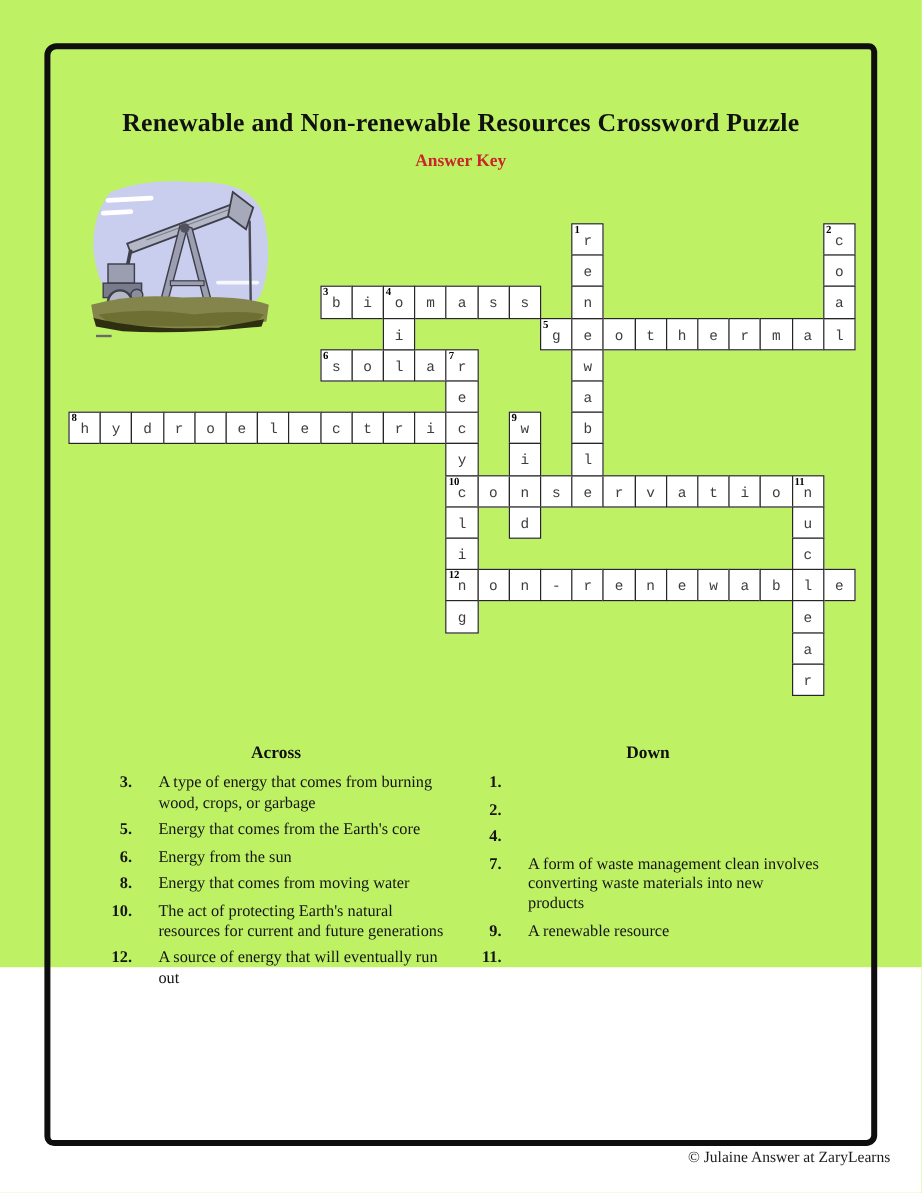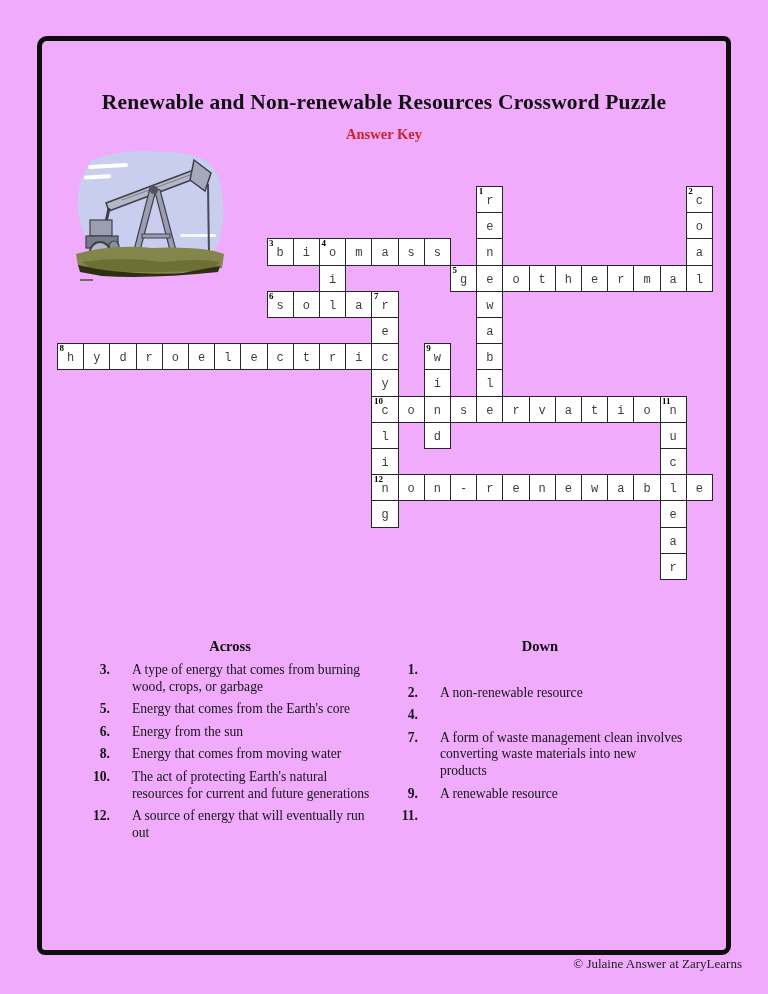--- a/index.html
+++ b/index.html
@@ -1,20 +1,20 @@
 <!DOCTYPE html>
 <html><head>
 <meta charset="utf-8">
 <style>
   html,body{margin:0;padding:0;}
   body{
     width:768px;height:994px;background:#ffffff;overflow:hidden;position:relative;
     font-family:"Liberation Serif", serif;
   }
-  .page{position:absolute;left:0;top:0;width:768px;height:994px;background:#f0abfc;}
+  .page{position:absolute;left:0;top:0;width:768px;height:806px;background:#bef264;}
   .frame{
     position:absolute;left:37px;top:36px;width:694px;height:919px;
     border:5px solid #0e0e0e;border-radius:10px 7px 9px 8px;box-sizing:border-box;
     pointer-events:none;
   }
   .title{
     position:absolute;left:0;top:90px;width:768px;text-align:center;
     font-size:21.5px;font-weight:bold;color:#111;letter-spacing:0.2px;
   }
   .subtitle{
@@ -28,21 +28,21 @@
     background:#fff;border:1px solid #262626;
   }
   .cell .letter{
     display:block;width:100%;height:100%;line-height:28px;text-align:center;
     font-family:"Liberation Mono", monospace;font-size:12px;color:#3d3d3d;
   }
   .cell .num{
     position:absolute;top:-1px;left:1.5px;
     font-family:"Liberation Serif", serif;font-weight:bold;font-size:9px;color:#000;
   }
-  .clues{position:absolute;top:638px;}
+  .clues{position:absolute;top:620px;}
   .clues.across-col{left:86px;width:288px;}
   .clues.down-col{left:394px;width:292px;}
   .clues-title{
     margin:0 0 7px 0;text-align:center;font-size:14.5px;font-weight:bold;color:#101010;
   }
   .clue{display:flex;margin-bottom:6px;color:#151515;}
   .cnum{
     flex:0 0 24px;text-align:right;font-weight:bold;font-size:13.6px;
     line-height:16.6px;margin-right:6px;
   }
@@ -392,21 +392,20 @@
   </section>
 
   <section class="clues down-col">
     <h2 class="clues-title">Down</h2>
     <div id="down-list">
         <div class="clue">
           <span class="cnum">1.</span>
         </div>
         <div class="clue">
           <span class="cnum">2.</span>
-          <span class="ctext">A non-renewable resource</span>
         </div>
         <div class="clue">
           <span class="cnum">4.</span>
         </div>
         <div class="clue">
           <span class="cnum">7.</span>
           <span class="ctext">A form of waste management clean involves converting waste materials into new products</span>
         </div>
         <div class="clue">
           <span class="cnum">9.</span>

